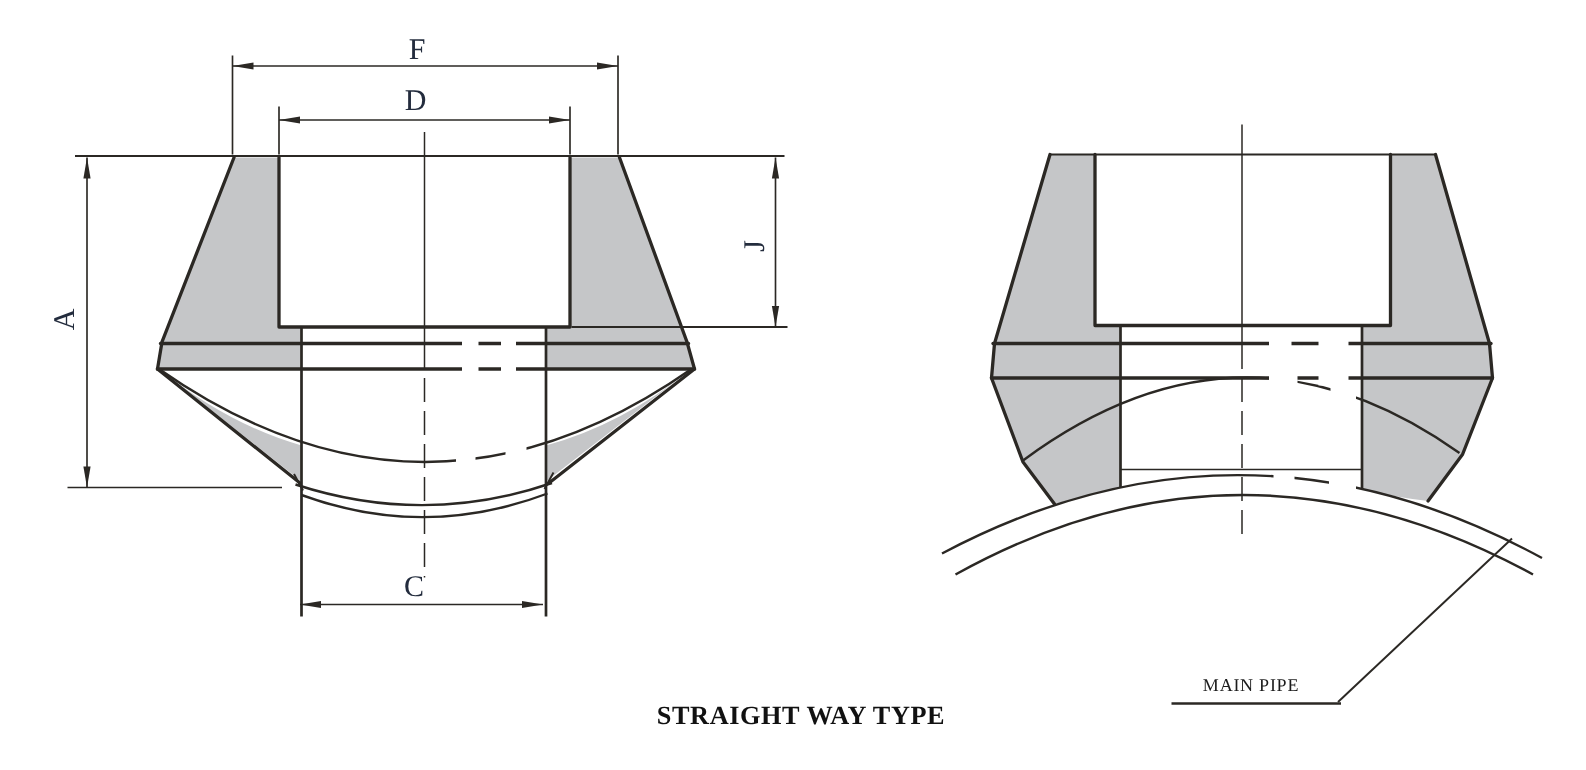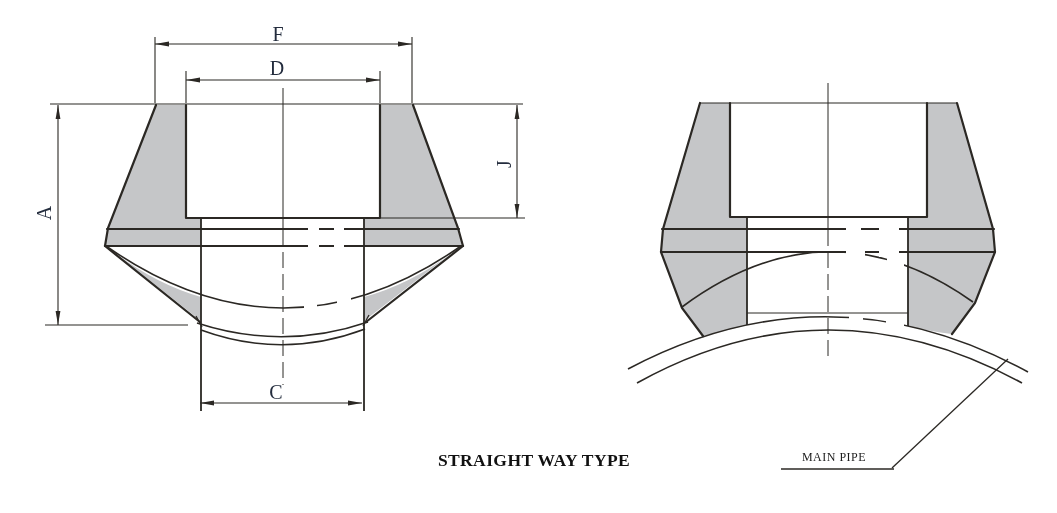--- a/index.html
+++ b/index.html
@@ -154,17 +154,17 @@
   <div class="dimlabel" style="left:278px;top:34px;">F</div>
 
   <div class="dimlabel" style="left:277px;top:68px;">D</div>
 
   <div class="dimlabel rot" style="left:44px;top:213px;">A</div>
 
   <div class="dimlabel rot" style="left:504px;top:164px;">J</div>
 
   <div class="dimlabel" style="left:276px;top:392px;">C</div>
 
-  <div class="caption" style="left:534px;top:460px;">STRAIGHT WAY TYPE</div>
+  <div class="caption" style="left:534px;top:477px;">STRAIGHT WAY TYPE</div>
 
   <div class="callout" style="left:834px;top:457px;">MAIN PIPE</div>
 
 </div>
 
 </body></html>

